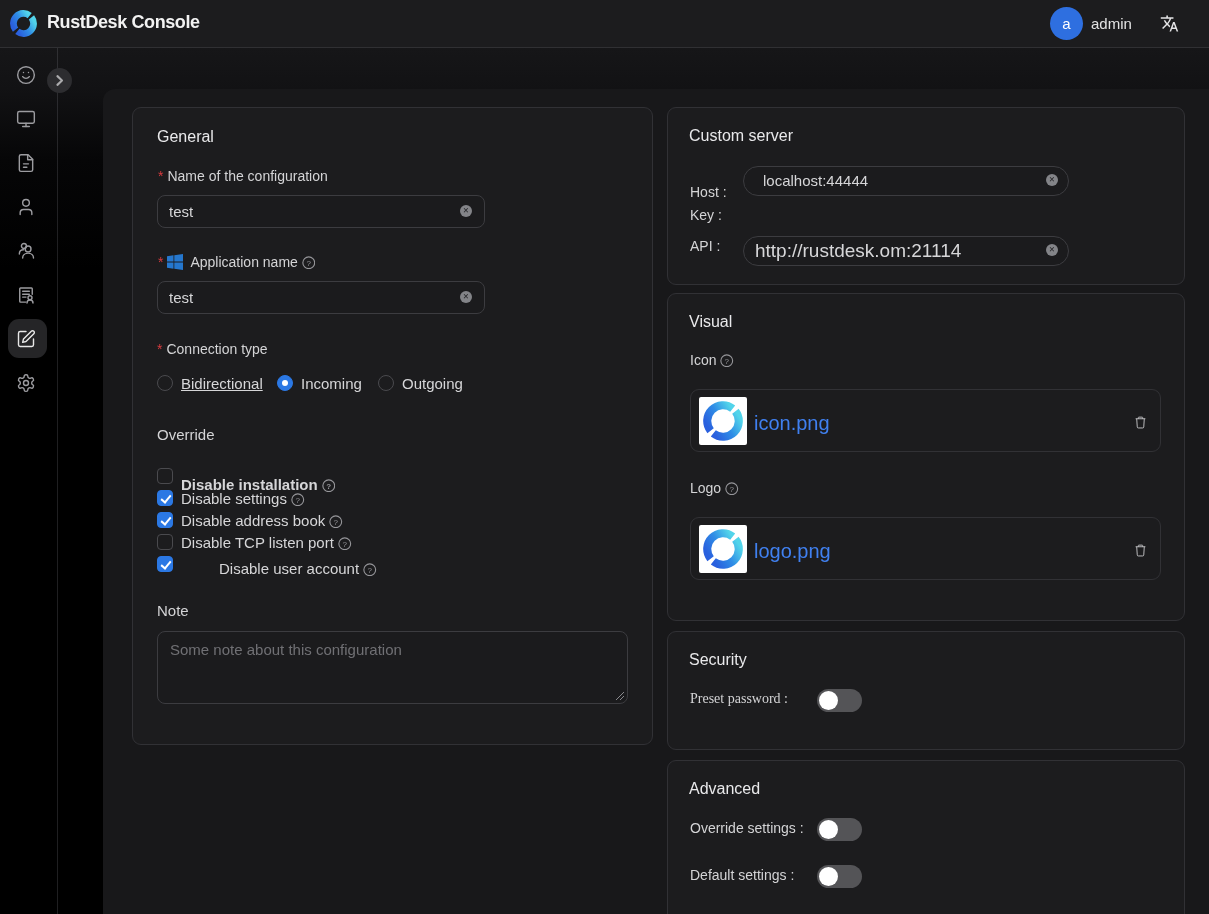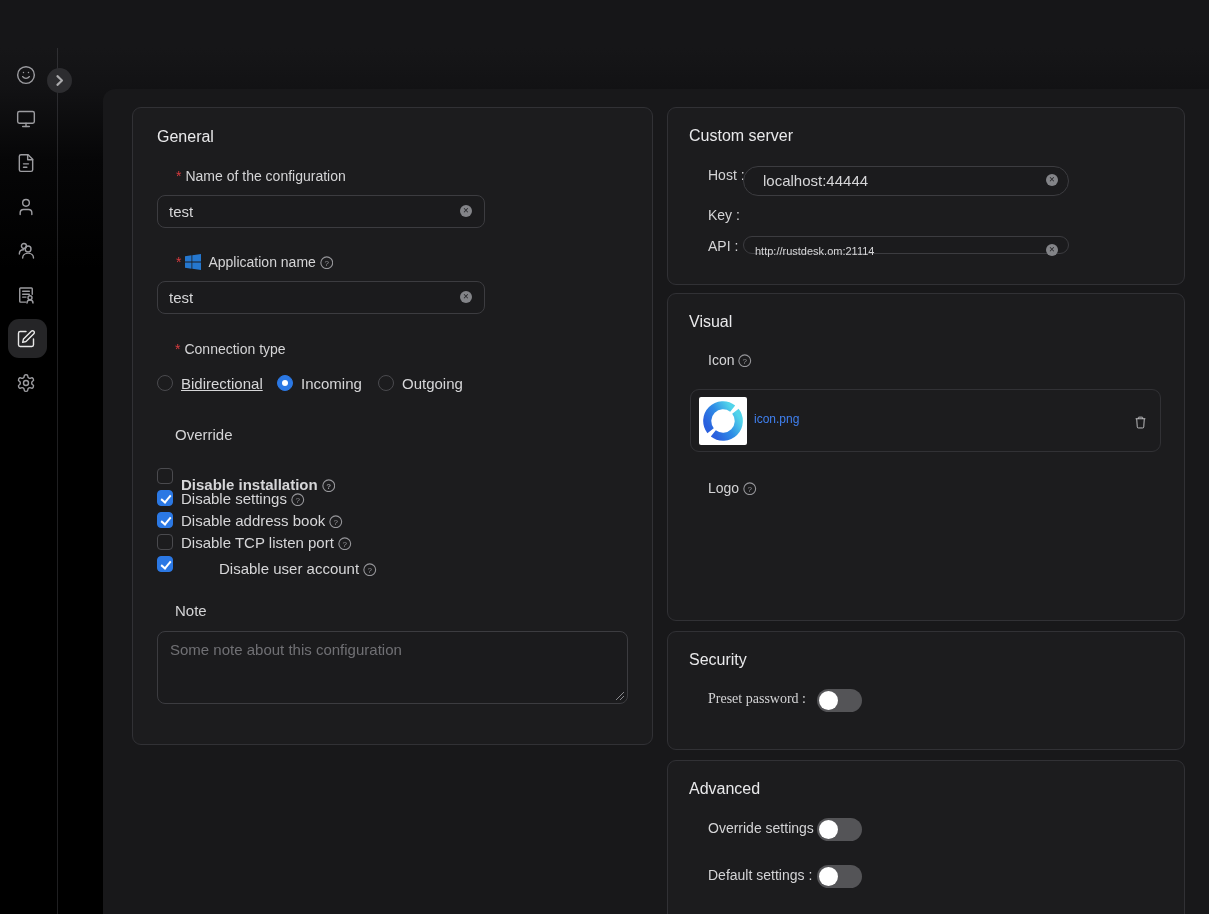--- a/index.html
+++ b/index.html
@@ -14,38 +14,38 @@
 #tr-icon { position:absolute; left:1160px; top:14px; }
 
 #sidebar { position:absolute; left:0; top:48px; width:58px; height:866px; border-right:1px solid rgba(140,140,148,.22); }
 .sic { position:absolute; left:16px; width:20px; height:20px; color:#9c9ca0; }
 #sel-bg { position:absolute; left:8px; top:319px; width:39px; height:39px; border-radius:11px; background:#252527; }
 #collapse { position:absolute; left:47px; top:68px; width:25px; height:25px; border-radius:50%; background:#2d2d30; }
 
 #panel { position:absolute; left:103px; top:89px; width:1106px; height:825px; background:#18181a; border-top-left-radius:12px; }
 .card { position:absolute; background:#1c1c1e; border:1px solid #313135; border-radius:9px; }
 .h1 { font-size:16px; color:#e9e9eb; }
-.lbl { font-size:14px; color:#d4d4d6;margin-left:18px; }
+.lbl { font-size:14px; color:#d4d4d6; }
 .ast { color:#d93b3f; margin-right:4px; font-size:14px; }
 .inp { position:absolute; border:1px solid #3c3c40; border-radius:8px; background:#1b1b1d; color:#d6d6d8; font-size:15px; }
 .clear { position:absolute; width:12px; height:12px; border-radius:50%; background:#838488; }
 .clear:before { content:"✕"; position:absolute; left:0; top:0; width:12px; height:12px; font-size:7.5px; line-height:12px; text-align:center; color:#202023; }
 .qm { display:inline-block; vertical-align:-2px; }
 .cb { position:absolute; left:157px; width:16px; height:16px; border-radius:4px; border:1px solid #4a4a4e; background:transparent; }
 .cb.on { background:#2b78e4; border-color:#2b78e4; }
 .cb.on:before { content:""; position:absolute; left:5px; top:1.5px; width:4px; height:8px; border:solid #fff; border-width:0 2px 2px 0; transform:rotate(40deg); }
 .cblbl { position:absolute; left:181px; font-size:15px; color:#d6d6d8; }
 .radio { position:absolute; width:16px; height:16px; border-radius:50%; border:1px solid #4a4a4e; }
 .radio.on { background:#2b78e4; border-color:#2b78e4; }
 .radio.on:before { content:""; position:absolute; left:4px; top:4px; width:6px; height:6px; border-radius:50%; background:#fff; }
 .toggle { position:absolute; width:45px; height:23px; border-radius:11.5px; background:#545457; }
 .toggle:before { content:""; position:absolute; left:2px; top:2px; width:19px; height:19px; border-radius:50%; background:#fff; }
 .filebox { position:absolute; left:690px; width:471px; height:63px; border:1px solid #313135; border-radius:9px; }
 .thumb { position:absolute; left:8px; top:7px; width:48px; height:48px; background:#fff; border-radius:2px; }
-.flink { position:absolute; left:63px; font-size:12px; color:#4080f0; }
+.flink { position:absolute; left:63px; font-size:20px; color:#4080f0; }
 .trash { position:absolute; left:443px; }
 .abs { position:absolute; }
 </style>
 </head>
 <body>
 <div id="page">
   <svg width="0" height="0" style="position:absolute;">
     <defs>
       <linearGradient id="lg1" x1="0%" y1="80%" x2="100%" y2="20%">
         <stop offset="0%" stop-color="#2a60de"></stop>
@@ -55,20 +55,31 @@
       <g id="rdlogo" fill="none" stroke="url(#lg1)" stroke-width="8">
         <path d="M23.33 6.62 A11.9 11.9 0 0 0 6.62 23.33"></path>
         <path d="M8.67 25.38 A11.9 11.9 0 0 0 25.38 8.67"></path>
       </g>
       <g id="rdlogo2" fill="none" stroke="url(#lg1)" stroke-width="6.5">
         <path d="M23.76 6.07 A12.6 12.6 0 0 0 6.07 23.76"></path>
         <path d="M8.24 25.93 A12.6 12.6 0 0 0 25.93 8.24"></path>
       </g>
     </defs>
   </svg>
+  <div id="header">
+    <svg id="logo" viewBox="0 0 32 32">
+        <use href="#rdlogo"></use>
+      </svg>
+    <div id="title">RustDesk Console</div>
+    <div id="avatar">a</div>
+    <div id="admin">admin</div>
+    <svg id="tr-icon" width="19" height="19" viewBox="0 0 24 24">
+        <path fill="#e4e4e6" d="m12.87 15.07-2.54-2.51.03-.03A17.52 17.52 0 0 0 14.07 6H17V4h-7V2H8v2H1v2h11.17C11.5 7.92 10.44 9.75 9 11.35 8.07 10.32 7.3 9.19 6.69 8h-2c.73 1.63 1.73 3.17 2.98 4.56l-5.09 5.02L4 19l5-5 3.11 3.11.76-2.04zM18.5 10h-2L12 22h2l1.12-3h4.75L21 22h2l-4.5-12zm-2.62 7 1.62-4.33L19.12 17h-3.24z"></path>
+      </svg>
+  </div>
   <div id="sidebar"></div>
   <div id="sel-bg"></div>
   <svg class="sic" style="top:65px;" viewBox="0 0 24 24" fill="none" stroke="currentColor" stroke-width="1.7" stroke-linecap="round" stroke-linejoin="round">
       <circle cx="12" cy="12" r="10"></circle>
       <path d="M8 14s1.5 2 4 2 4-2 4-2"></path>
       <line x1="9" y1="9" x2="9.01" y2="9"></line>
       <line x1="15" y1="9" x2="15.01" y2="9"></line>
     </svg>
   <svg class="sic" style="top:109px;" viewBox="0 0 24 24" fill="none" stroke="currentColor" stroke-width="1.7" stroke-linecap="round" stroke-linejoin="round">
       <rect x="2" y="3" width="20" height="14" rx="2"></rect>
@@ -162,26 +173,26 @@
 
   <div class="abs lbl" style="left:157px; top:602px; font-size:15px;">Note</div>
   <div class="inp" style="left:157px; top:631px; width:471px; height:73px; padding:9px 12px; color:#707074; font-size:15px;">Some note about this configuration
     <svg style="position:absolute; right:2px; bottom:2px;" width="10" height="10" viewBox="0 0 10 10" stroke="#8a8a8e" stroke-width="1">
         <path d="M9 1L1 9M9 5L5 9"></path>
       </svg>
   </div>
 
   <div class="card" style="left:667px; top:107px; width:518px; height:178px;"></div>
   <div class="abs h1" style="left:689px; top:127px;">Custom server</div>
-  <div class="abs lbl" style="left:690px; top:167px;">Host :</div>
+  <div class="abs lbl" style="left:690px; top:184px;">Host :</div>
   <div class="inp" style="left:743px; top:166px; width:326px; height:30px; line-height:28px; padding-left:19px; border-radius:15px; font-size:15px;">localhost:44444</div>
   <div class="clear" style="left:1046px; top:174px;"></div>
   <div class="abs lbl" style="left:690px; top:207px;">Key :</div>
   <div class="abs lbl" style="left:690px; top:238px;">API :</div>
-  <div class="inp" style="left:743px; top:236px; width:326px; height:18px; line-height:28px; padding-left:11px; border-radius:15px; font-size:11px;">http://rustdesk.om:21114</div>
+  <div class="inp" style="left:743px; top:236px; width:326px; height:30px; line-height:28px; padding-left:11px; border-radius:15px; font-size:19px;">http://rustdesk.om:21114</div>
   <div class="clear" style="left:1046px; top:244px;"></div>
 
   <div class="card" style="left:667px; top:293px; width:518px; height:328px;"></div>
   <div class="abs h1" style="left:689px; top:313px;">Visual</div>
   <div class="abs lbl" style="left:690px; top:352px;">Icon <svg class="qm" width="13.5" height="13.5" viewBox="0 0 16 16">
         <circle cx="8" cy="8" r="7" fill="none" stroke="#96969a" stroke-width="1.3"></circle>
         <text x="8" y="11.4" font-size="9.5" fill="#96969a" text-anchor="middle" font-family="Liberation Sans">?</text>
       </svg></div>
   <div class="filebox" style="top:389px;">
     <div class="thumb"><svg width="40" height="40" viewBox="0 0 32 32" style="margin:4px;">
@@ -189,20 +200,29 @@
         </svg></div>
     <div class="flink" style="top:22px;">icon.png</div>
     <svg class="trash" style="top:25px;" width="13" height="14" viewBox="0 0 24 24" fill="none" stroke="#c6c6c8" stroke-width="1.7">
         <path d="M3 6h18M8 6V4a1 1 0 0 1 1-1h6a1 1 0 0 1 1 1v2M5 6l1 15a2 2 0 0 0 2 2h8a2 2 0 0 0 2-2l1-15"></path>
       </svg>
   </div>
   <div class="abs lbl" style="left:690px; top:480px;">Logo <svg class="qm" width="13.5" height="13.5" viewBox="0 0 16 16">
         <circle cx="8" cy="8" r="7" fill="none" stroke="#96969a" stroke-width="1.3"></circle>
         <text x="8" y="11.4" font-size="9.5" fill="#96969a" text-anchor="middle" font-family="Liberation Sans">?</text>
       </svg></div>
+  <div class="filebox" style="top:517px;">
+    <div class="thumb"><svg width="40" height="40" viewBox="0 0 32 32" style="margin:4px;">
+          <use href="#rdlogo2"></use>
+        </svg></div>
+    <div class="flink" style="top:22px;">logo.png</div>
+    <svg class="trash" style="top:25px;" width="13" height="14" viewBox="0 0 24 24" fill="none" stroke="#c6c6c8" stroke-width="1.7">
+        <path d="M3 6h18M8 6V4a1 1 0 0 1 1-1h6a1 1 0 0 1 1 1v2M5 6l1 15a2 2 0 0 0 2 2h8a2 2 0 0 0 2-2l1-15"></path>
+      </svg>
+  </div>
 
   <div class="card" style="left:667px; top:631px; width:518px; height:119px;"></div>
   <div class="abs h1" style="left:689px; top:651px;">Security</div>
   <div class="abs lbl" style="left:690px; top:691px;font-family:Liberation Serif, serif;">Preset password :</div>
   <div class="toggle" style="left:817px; top:689px;"></div>
 
   <div class="card" style="left:667px; top:760px; width:518px; height:170px;"></div>
   <div class="abs h1" style="left:689px; top:780px;">Advanced</div>
   <div class="abs lbl" style="left:690px; top:820px;">Override settings :</div>
   <div class="toggle" style="left:817px; top:818px;"></div>

